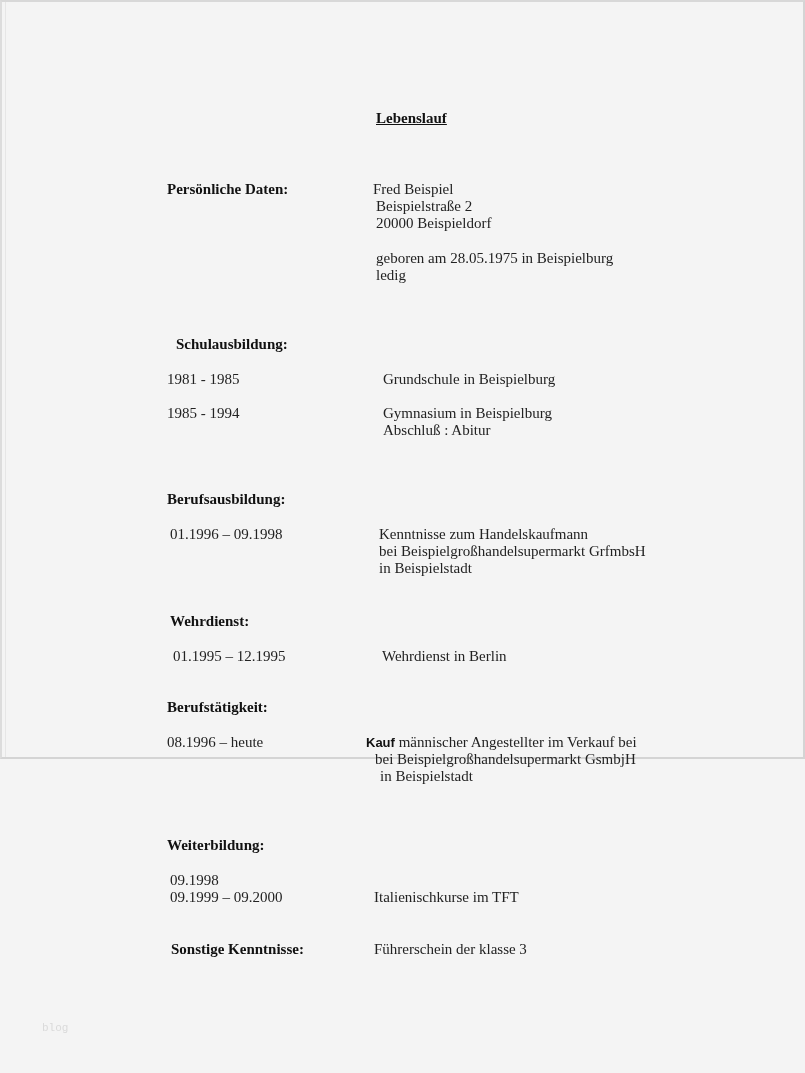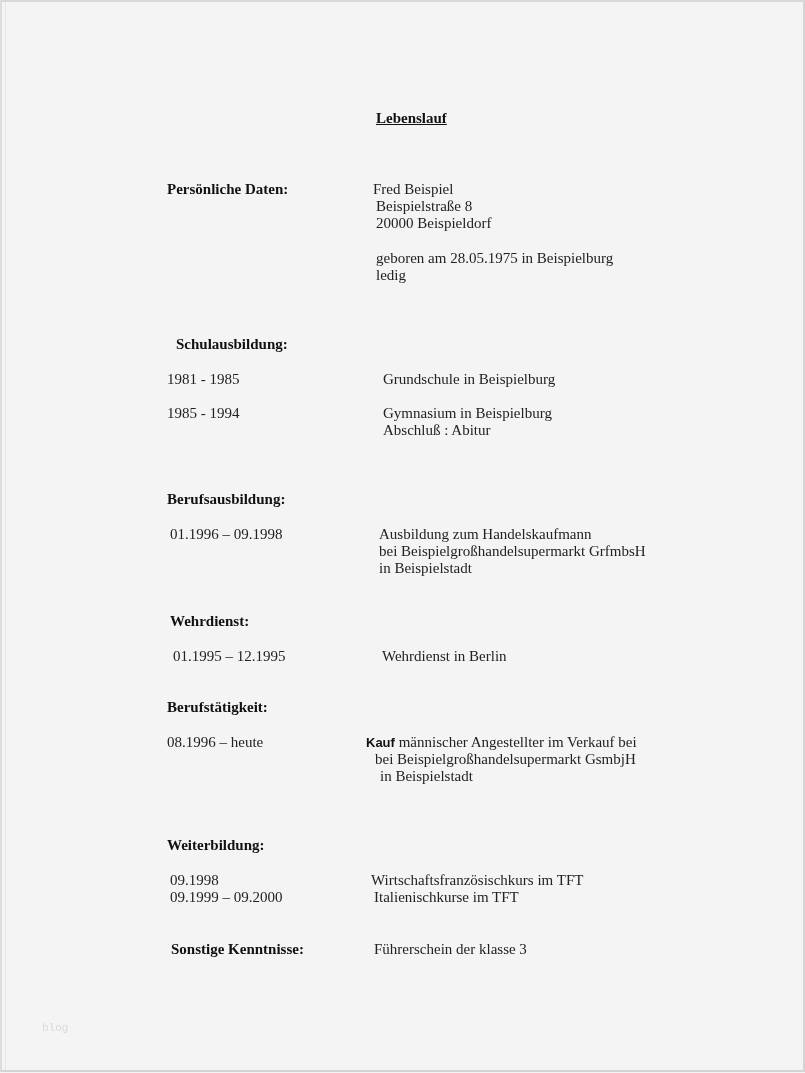--- a/index.html
+++ b/index.html
@@ -11,21 +11,21 @@
       height: 1073px;
       background: #f4f4f4;
       position: relative;
       overflow: hidden;
       font-family: "Liberation Serif", "DejaVu Serif", serif;
       color: #1a1a1a;
     }
     .page {
       position: absolute;
       left: 0; top: 0;
-      width: 805px; height: 1072px;
+      width: 805px; height: 759px;
       box-sizing: border-box;
       border-top: 2px solid #d8d8d8;
       border-left: 2px solid #dcdcdc;
       border-right: 2px solid #d4d4d4;
       border-bottom: 2px solid #d4d4d4;
     }
     .page::before {
       content: "";
       position: absolute;
       left: 3px; top: 0; bottom: 0;
@@ -65,51 +65,50 @@
   </style>
 </head>
 <body>
 
 <div class="page">
 
   <div class="t title" style="left:374px; top:108px;">Lebenslauf</div>
 
   <div class="t b" style="left:165px; top:179px;">Persönliche Daten:</div>
   <div class="t" style="left:371px; top:179px;">Fred  Beispiel</div>
-  <div class="t" style="left:374px; top:196px;">Beispielstraße 8</div>
+  <div class="t" style="left:374px; top:196px;">Beispielstraße 2</div>
   <div class="t" style="left:374px; top:213px;">20000 Beispieldorf</div>
   <div class="t" style="left:374px; top:248px;">geboren  am 28.05.1975 in Beispielburg</div>
   <div class="t" style="left:374px; top:265px;">ledig</div>
 
   <div class="t b" style="left:174px; top:334px;">Schulausbildung:</div>
   <div class="t" style="left:165px; top:369px;">1981 - 1985</div>
   <div class="t" style="left:381px; top:369px;">Grundschule  in  Beispielburg</div>
   <div class="t" style="left:165px; top:403px;">1985 -  1994</div>
   <div class="t" style="left:381px; top:403px;">Gymnasium  in  Beispielburg</div>
   <div class="t" style="left:381px; top:420px;">Abschluß : Abitur</div>
 
   <div class="t b" style="left:165px; top:489px;">Berufsausbildung:</div>
   <div class="t" style="left:168px; top:524px;">01.1996 – 09.1998</div>
-  <div class="t" style="left:377px; top:524px;">Ausbildung zum Handelskaufmann</div>
+  <div class="t" style="left:377px; top:524px;">Kenntnisse zum Handelskaufmann</div>
   <div class="t" style="left:377px; top:541px;">bei  Beispielgroßhandelsupermarkt GrfmbsH</div>
   <div class="t" style="left:377px; top:558px;">in Beispielstadt</div>
 
   <div class="t b" style="left:168px; top:611px;">Wehrdienst:</div>
   <div class="t" style="left:171px; top:646px;">01.1995 – 12.1995</div>
   <div class="t" style="left:380px; top:646px;">Wehrdienst  in Berlin</div>
 
   <div class="t b" style="left:165px; top:697px;">Berufstätigkeit:</div>
   <div class="t" style="left:165px; top:732px;">08.1996 – heute</div>
   <div class="t" style="left:364px; top:732px;"><span class="sans-bold">Kauf</span> <span>männischer Angestellter im Verkauf  bei</span></div>
   <div class="t" style="left:373px; top:749px;">bei Beispielgroßhandelsupermarkt GsmbjH</div>
   <div class="t" style="left:378px; top:766px;">in Beispielstadt</div>
 
   <div class="t b" style="left:165px; top:835px;">Weiterbildung:</div>
   <div class="t" style="left:168px; top:870px;">09.1998</div>
-  <div class="t" style="left:369px; top:870px;">Wirtschaftsfranzösischkurs im TFT</div>
   <div class="t" style="left:168px; top:887px;">09.1999 – 09.2000</div>
   <div class="t" style="left:372px; top:887px;">Italienischkurse im  TFT</div>
 
   <div class="t b" style="left:169px; top:939px;">Sonstige Kenntnisse:</div>
   <div class="t" style="left:372px; top:939px;">Führerschein  der  klasse 3</div>
 
   <div class="watermark">blog</div>
 </div>
 
 </body></html>

